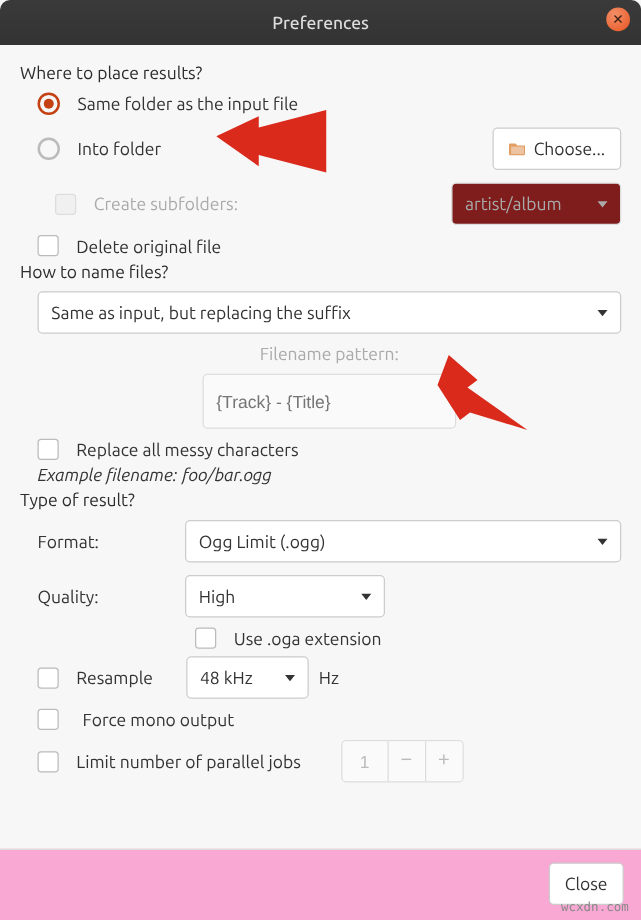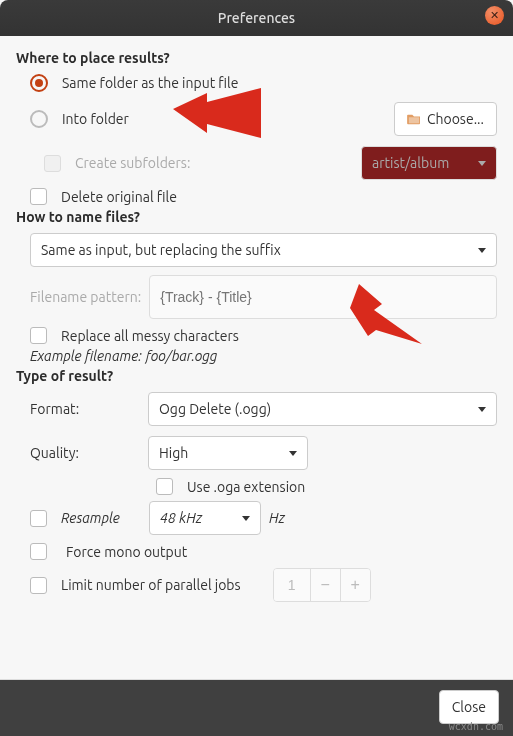--- a/index.html
+++ b/index.html
@@ -38,21 +38,21 @@
       color: #3a1e14;
       font-size: 11px;
       cursor: pointer;
     }
     .content {
       padding: 14px 16px 8px;
       flex: 1;
       overflow: auto;
     }
     .section-title {
-      font-weight: bold;
+      font-weight: normal;
       margin: 2px 0 8px;
       color: #2c2c2c;
     }
     .section-title:first-child { margin-top: 0; }
     .row { display: flex; align-items: center; margin: 4px 0; gap: 8px; }
     .indent-1 { padding-left: 14px; }
     .indent-2 { padding-left: 28px; }
     .label-col { width: 110px; flex-shrink: 0; }
     .grow { flex: 1; }
     .radio {
@@ -150,21 +150,21 @@
       background: #fafafa;
       font-size: 16px;
       color: #bbb;
       cursor: pointer;
     }
     .footer {
       border-top: 1px solid #ddd;
       padding: 10px 14px 12px;
       display: flex;
       justify-content: flex-end;
-      background: #404040;
+      background: #f9a8d4;
     }
     .arrow-overlay1 {
       position: absolute;
       top: 85px;
       left: 173px;
       pointer-events: none;
     }
     .arrow-overlay2 {
       position: absolute;
       top: 278px;
@@ -236,63 +236,63 @@
 
     <div class="section-title">How to name files?</div>
 
     <div class="row indent-1">
       <div class="dropdown grow">
         <span>Same as input, but replacing the suffix</span>
         <span class="chevron"></span>
       </div>
     </div>
 
-    <div class="row indent-1" style="margin-top:8px;">
+    <div class="row indent-1" style="margin-top:8px;flex-direction:column;">
       <span class="disabled-text">Filename pattern:</span>
       <input class="text-input disabled grow" placeholder="{Track} - {Title}" style="">
     </div>
 
     <div class="row indent-1" style="margin-top:8px;">
       <span class="checkbox"></span>
       <span>Replace all messy characters</span>
     </div>
 
     <div class="row indent-1 italic">
       <span>Example filename: </span>
       <span style="margin-left:-4px;">foo/bar.ogg</span>
     </div>
 
     <div class="section-title">Type of result?</div>
 
     <div class="row indent-1">
       <span class="label-col">Format:</span>
       <div class="dropdown grow">
-        <span>Ogg Delete (.ogg)</span>
+        <span>Ogg Limit (.ogg)</span>
         <span class="chevron"></span>
       </div>
     </div>
 
     <div class="row indent-1" style="margin-top:10px;">
       <span class="label-col">Quality:</span>
       <div class="dropdown" style="width:160px;">
         <span>High</span>
         <span class="chevron"></span>
       </div>
     </div>
 
     <div class="row" style="padding-left:140px; margin-top:8px;">
       <span class="checkbox"></span>
       <span>Use .oga extension</span>
     </div>
 
 
-    <div class="row indent-1" style="margin-top:6px;font-style:italic;">
+    <div class="row indent-1" style="margin-top:6px;">
       <span class="checkbox"></span>
       <span style="width:80px;">Resample</span>
-      <div class="dropdown" style="width:112px;">
+      <div class="dropdown" style="width:98px;">
         <span>48 kHz</span>
         <span class="chevron"></span>
       </div>
       <span>Hz</span>
     </div>
 
     <div class="row indent-1" style="margin-top:8px;gap:13px;">
       <span class="checkbox"></span>
       <span>Force mono output</span>
     </div>

